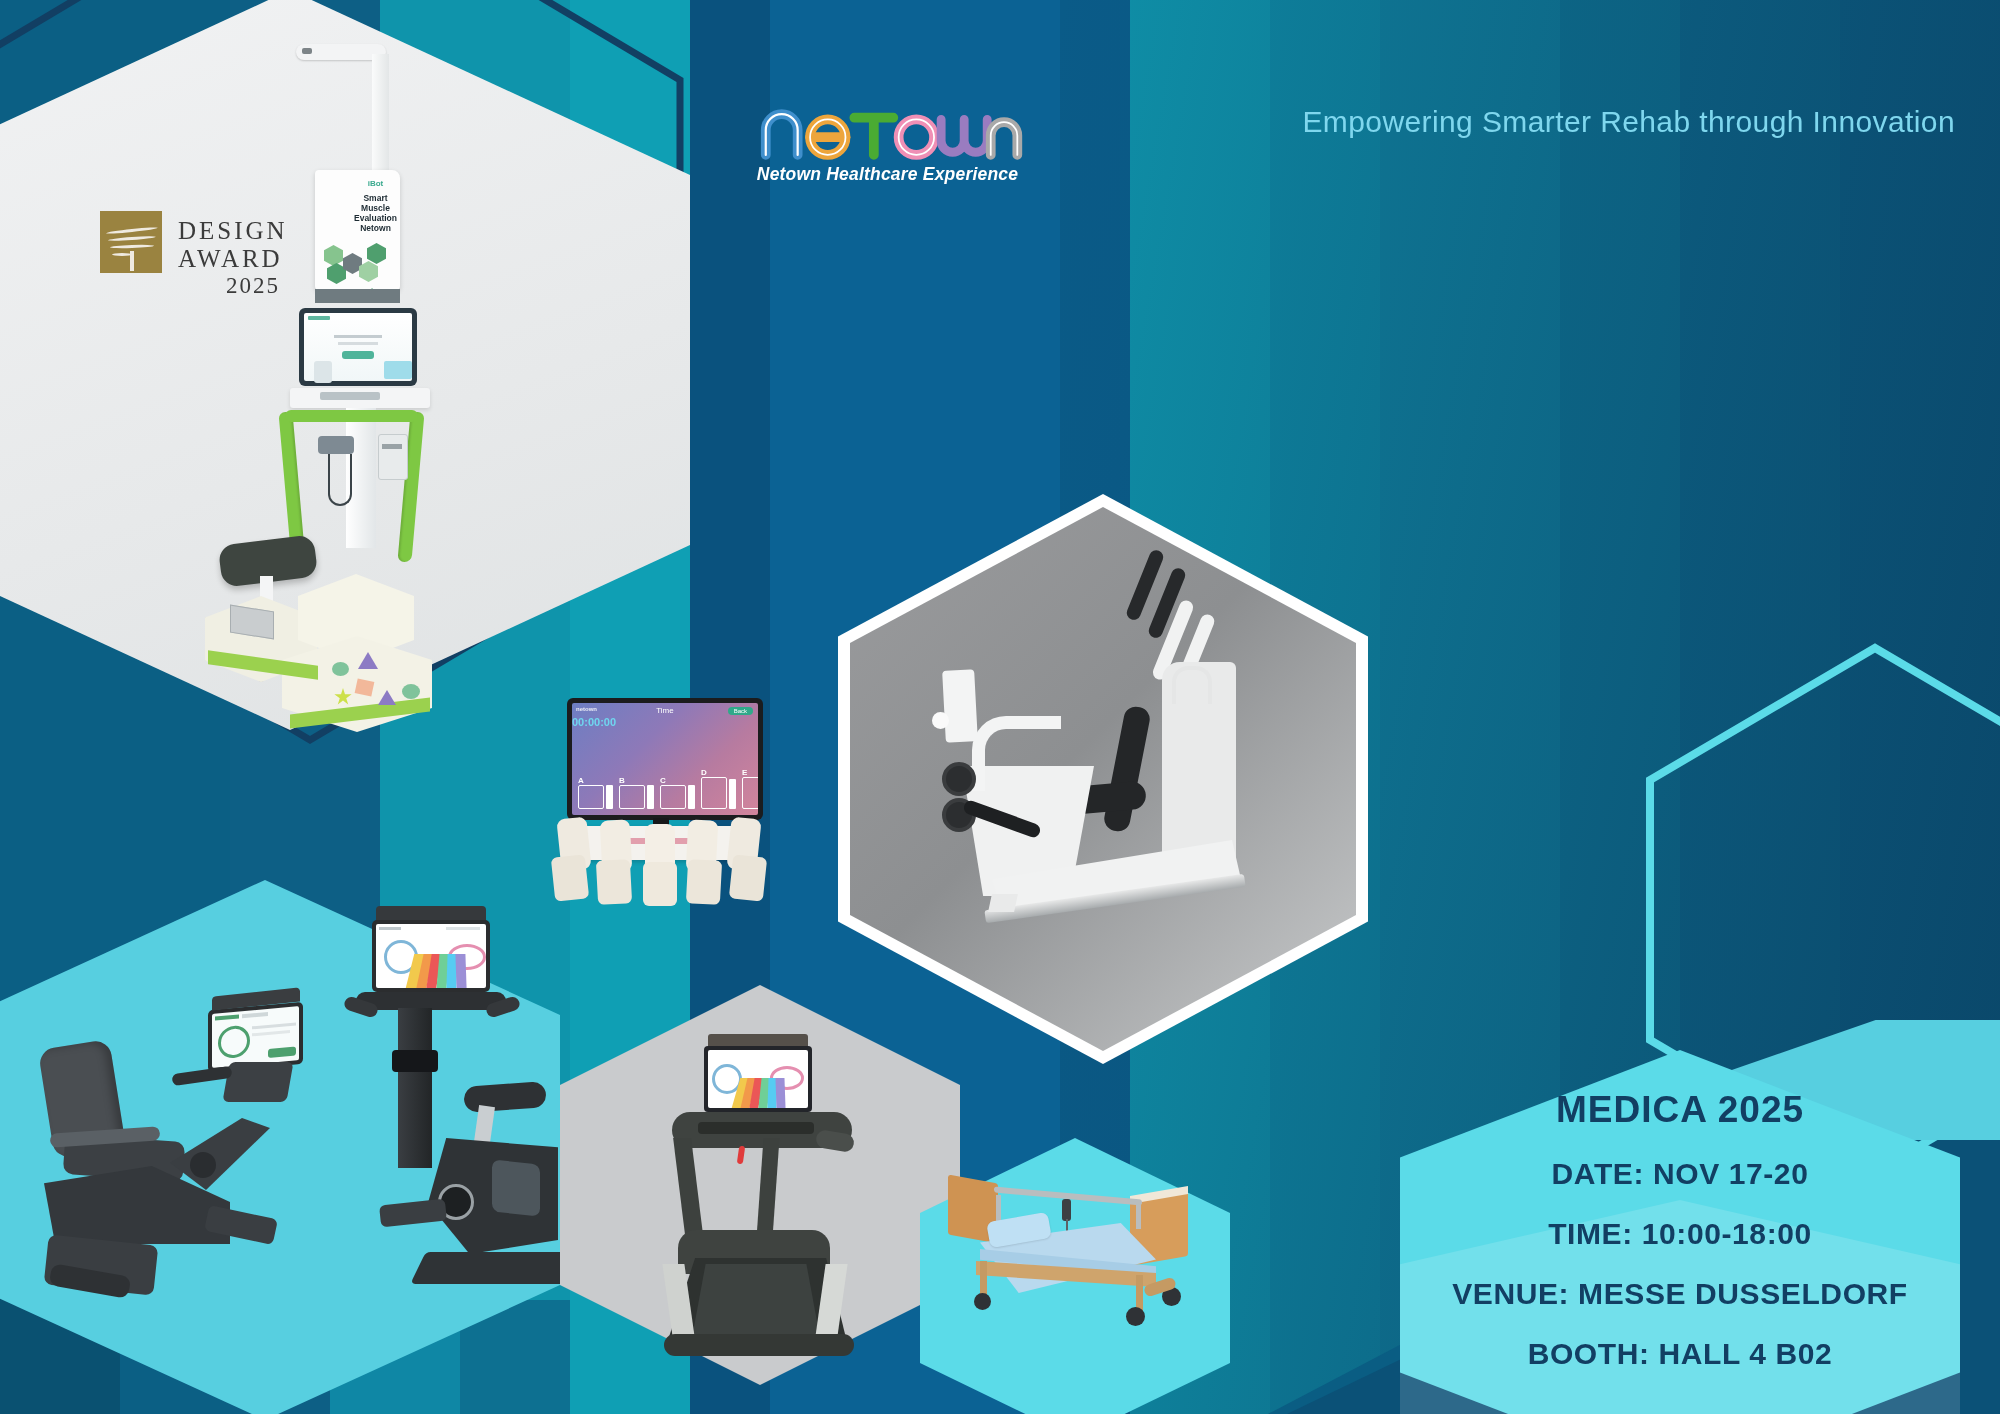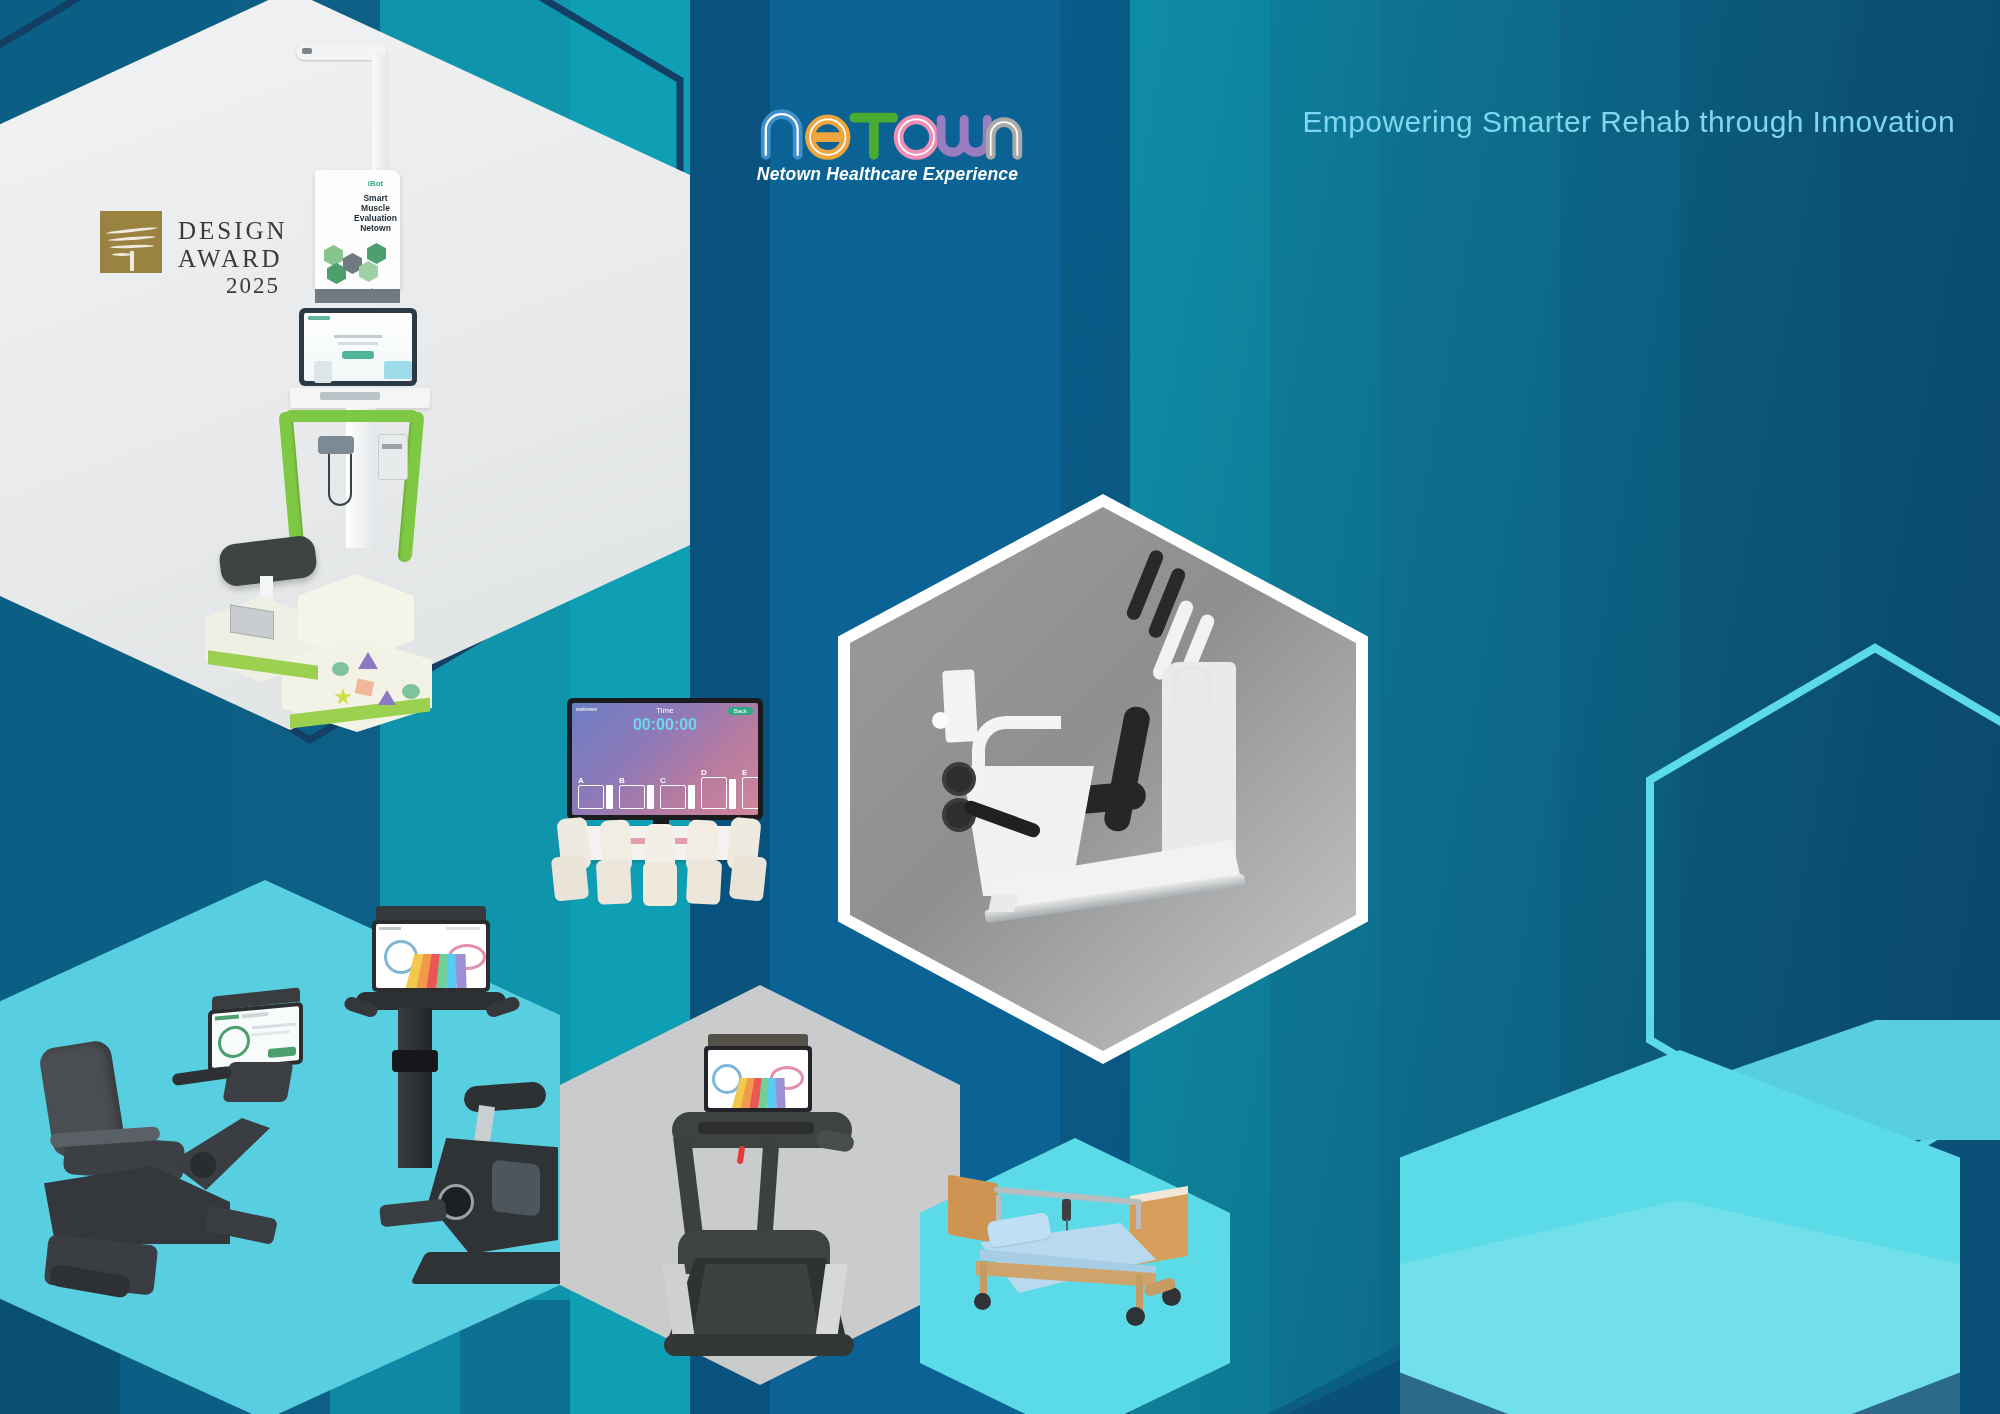--- a/index.html
+++ b/index.html
@@ -356,21 +356,21 @@
     <div class="blk" style="left:118px;top:372px;width:172px;height:32px;background:#2f3336;border-radius:5px;transform:skewX(-26deg);"></div>
   </div>
 
   <div class="placard" style="left:535px;top:698px;width:260px;height:200px;">
 
     <div class="blk" style="left:32px;top:0;width:196px;height:122px;background:#1b1c1e;border-radius:6px;padding:5px;box-sizing:border-box;">
       <div style="width:100%;height:100%;border-radius:2px;position:relative;overflow:hidden;
                   background:linear-gradient(135deg,#6d7ec3 0%,#8e79b8 38%,#b77ba0 68%,#d2859c 100%);">
         <span style="position:absolute;left:4px;top:3px;font-size:6px;color:#ffffff;opacity:.85;font-weight:bold;">netown</span>
         <span style="position:absolute;left:0;right:0;top:3px;text-align:center;font-size:8px;color:#ffffff;">Time</span>
-        <span style="position:absolute;left:0;right:0;top:13px;text-align:center;font-size:16px;font-weight:bold;color:#6fd6ef;">00:00:00</span>
+        <span style="position:absolute;left:0;right:0;top:13px;font-size:11px;font-weight:bold;color:#6fd6ef;">00:00:00</span>
         <span style="position:absolute;right:5px;top:4px;font-size:6px;color:#ffffff;background:#2fa98a;border-radius:6px;padding:1px 6px;">Back</span>
 
         <div style="position:absolute;left:6px;bottom:6px;display:flex;gap:6px;align-items:flex-end;">
           <div style="display:flex;align-items:flex-end;gap:2px;">
             <div style="display:flex;flex-direction:column;align-items:flex-start;">
               <span style="font-size:8px;font-weight:bold;color:#fff;">A</span>
               <div style="width:24px;height:22px;border:1.5px solid #fff;border-radius:2px;"></div>
             </div>
             <div style="width:7px;height:24px;background:#fff;border-radius:1px;"></div>
           </div>
@@ -492,14 +492,21 @@
     <div class="blk" style="left:186px;top:142px;width:19px;height:19px;background:#2f3236;border-radius:50%;"></div>
     <div class="blk" style="left:222px;top:122px;width:19px;height:19px;background:#2f3236;border-radius:50%;"></div>
     <div class="blk" style="left:204px;top:116px;width:32px;height:12px;background:#c59a63;border-radius:6px;transform:rotate(-18deg);"></div>
   </div>
 
   <div class="hexV" style="left:1400px;top:1050px;width:560px;height:430px;background:#5bdbe8;">
   </div>
   <div class="diag" style="left:1400px;top:1200px;width:560px;height:214px;background:rgba(255,255,255,.14);
               clip-path:polygon(0% 30%,50% 0%,100% 30%,100% 100%,0% 100%);"></div>
 
+  <div id="eventbox">
+    <div class="ev-title">MEDICA 2025</div>
+    <div class="ev-line">DATE: NOV 17-20</div>
+    <div class="ev-line">TIME: 10:00-18:00</div>
+    <div class="ev-line">VENUE: MESSE DUSSELDORF</div>
+    <div class="ev-line">BOOTH: HALL 4 B02</div>
+  </div>
 
 </div>
 
 </body></html>

